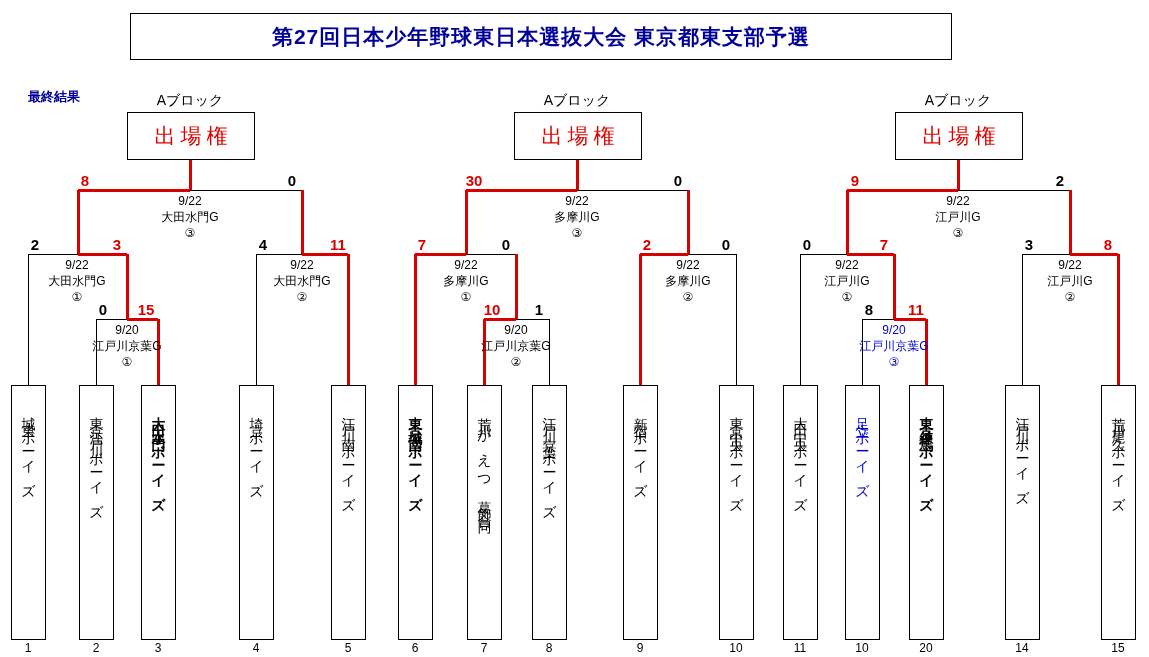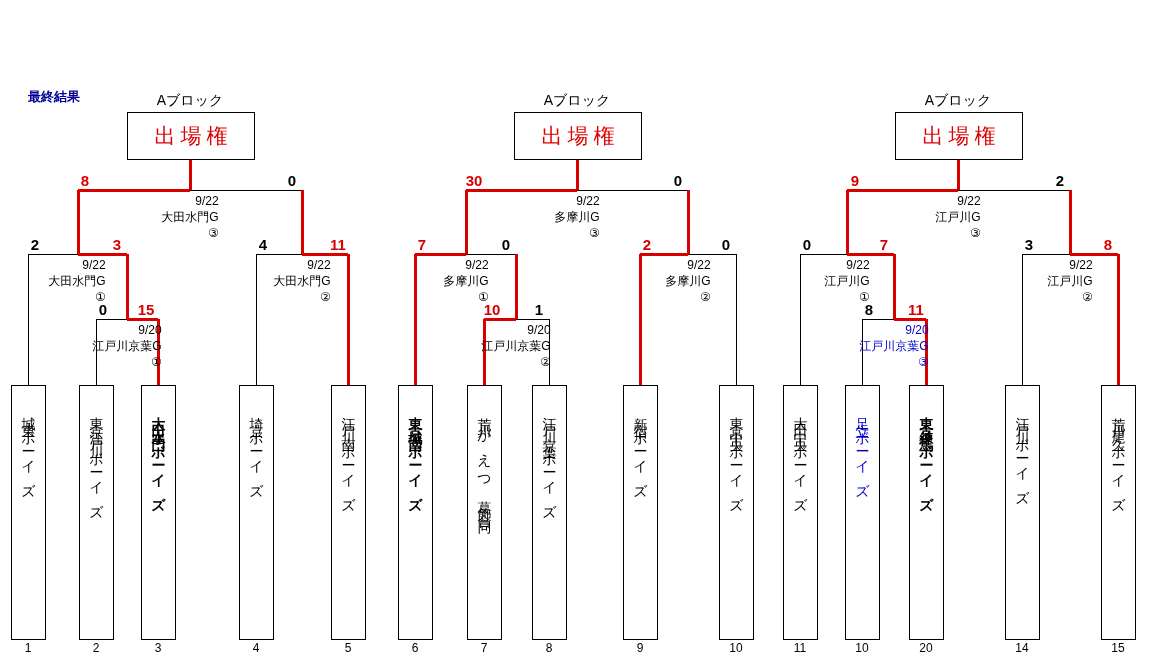--- a/index.html
+++ b/index.html
@@ -17,35 +17,38 @@
   .titlebox span{font-size:21px;font-weight:bold;color:#000099;letter-spacing:1px;white-space:nowrap;}
   .resultlab{position:absolute;left:28px;top:88px;font-size:13px;font-weight:bold;color:#000099;}
   .blabel{position:absolute;top:92px;transform:translateX(-50%);font-size:14px;white-space:nowrap;text-align:right;}
   .qual{position:absolute;top:112px;width:126px;height:46px;border:1px solid #000;background:#fff;
         display:flex;align-items:center;justify-content:center;}
   .qual span{color:#dd0000;font-size:21px;letter-spacing:5px;text-indent:5px;white-space:nowrap;}
   
   .score{position:absolute;transform:translate(-50%,-100%);font-size:15px;font-weight:bold;line-height:1;padding-bottom:2px;}
   .score.red{color:#d90000;}
   
-  .minfo{position:absolute;transform:translateX(-50%);text-align:right;font-size:12px;line-height:16px;white-space:nowrap;}
+  .minfo{position:absolute;transform:translateX(-50%);text-align:center;font-size:12px;line-height:16px;white-space:nowrap;}
   .minfo.blue{color:#0000cc;}
   
   .teambox{position:absolute;top:385px;width:33px;height:233px;border:1px solid #000;background:#fff;
            writing-mode:vertical-rl;text-orientation:mixed;font-size:14px;line-height:33px;
            letter-spacing:7px;padding-top:20px;}
   .teambox.bold{font-weight:bold;}
   .teambox.blue{color:#0000cc;}
   .tno{position:absolute;top:641px;transform:translateX(-50%);font-size:12px;}
 </style>
 </head>
 <body>
 
 <div id="stage">
 
+  <div class="titlebox">
+    <span>第27回日本少年野球東日本選抜大会 東京都東支部予選</span>
+  </div>
   <div class="resultlab">最終結果</div>
 
   <div class="blabel" style="left:190px;">Aブロック</div>
   <div class="blabel" style="left:577px;">Aブロック</div>
   <div class="blabel" style="left:958px;">Aブロック</div>
 
   <div class="qual" style="left:127px;">
       <span>出場権</span>
     </div>
   <div class="qual" style="left:514px;">

